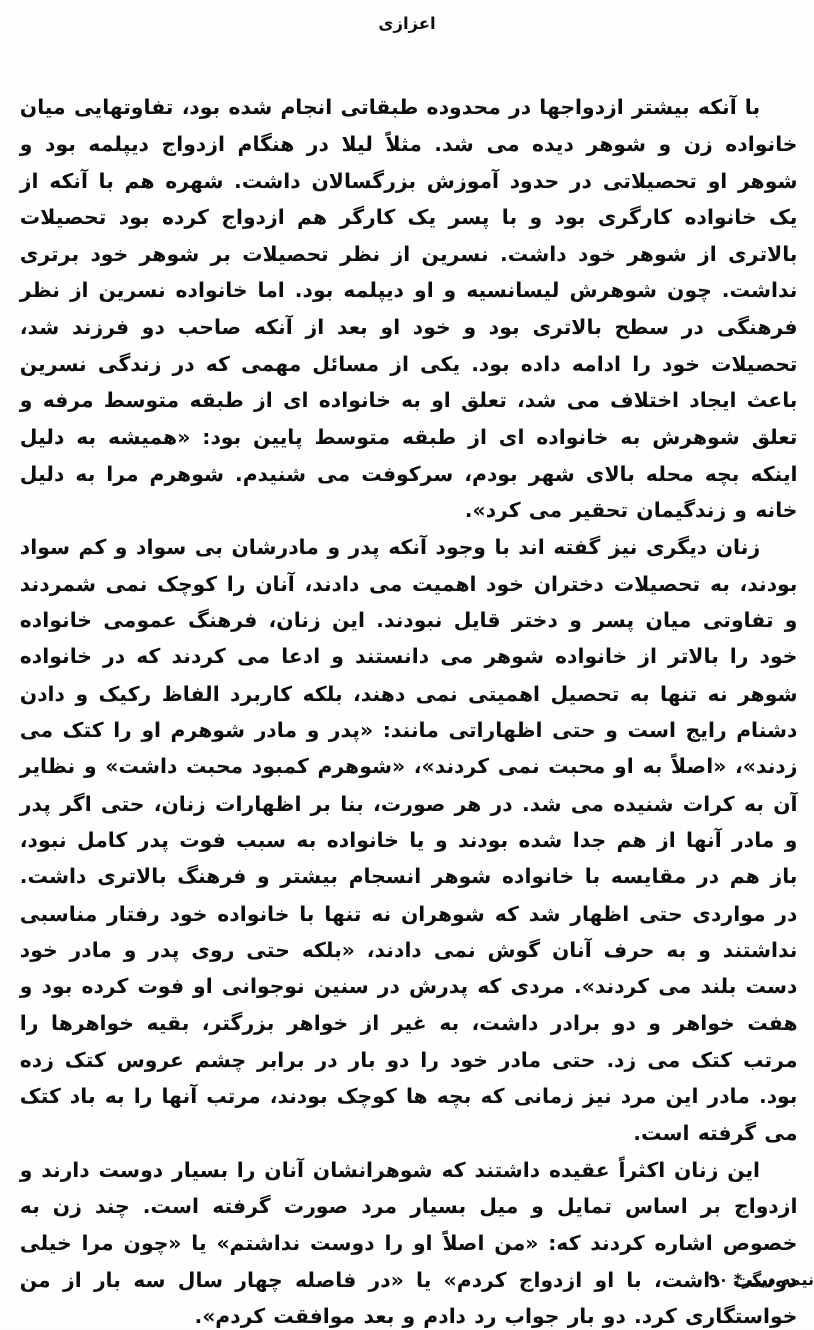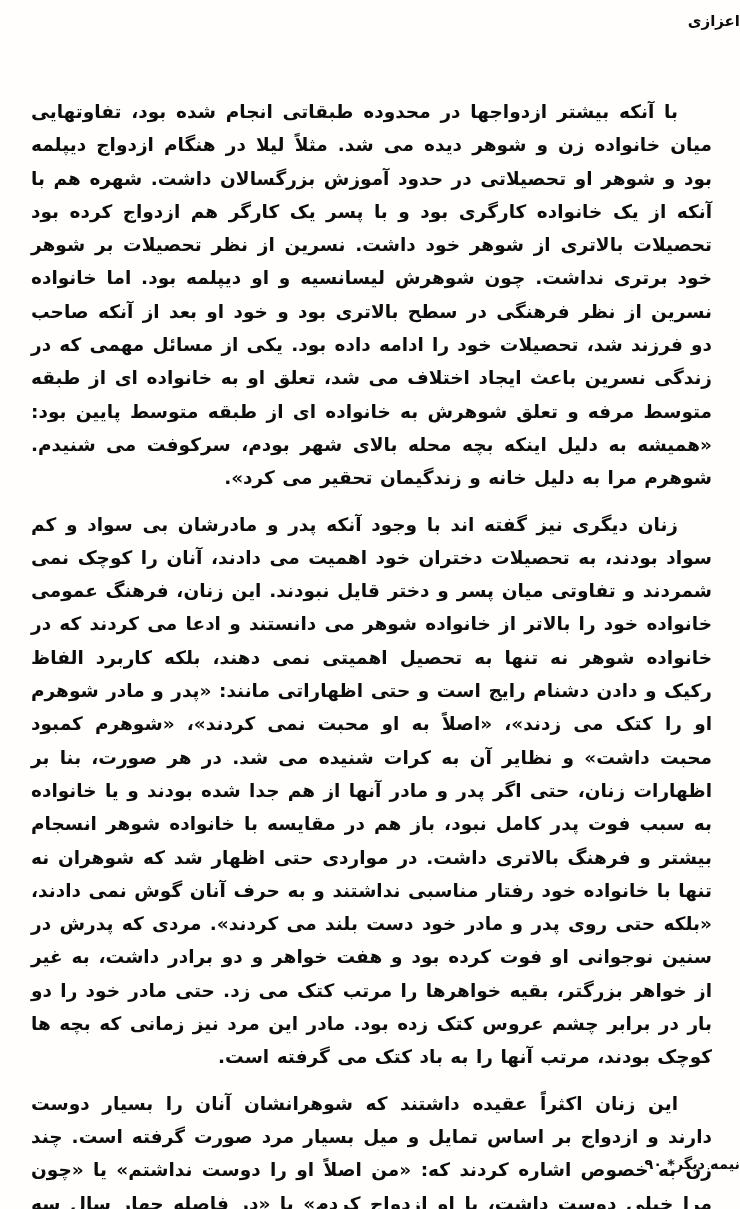--- a/index.html
+++ b/index.html
@@ -15,34 +15,34 @@
     background: #fffefc;
     color: #0d0d0d;
     overflow: hidden;
     font-family: "DejaVu Sans", sans-serif;
   }
   .running-head {
     position: absolute;
     top: 12px;
     left: 0;
     right: 0;
-    text-align: right;
+    text-align: center;
     font-size: 15px;
     font-weight: bold;
     letter-spacing: 1px;
   }
   .body-text {
     position: absolute;
     top: 82px;
     right: 15px;
     left: 18px;
     direction: rtl;
   }
   .body-text p {
-    margin: 13px;
+    margin: 0;
     padding: 0;
     text-indent: 34px;
     font-size: 18.5px;
     font-weight: bold;
     line-height: 33.3px;
     text-align: justify;
     word-spacing: 1px;
   }
   .page-footer {
     position: absolute;

